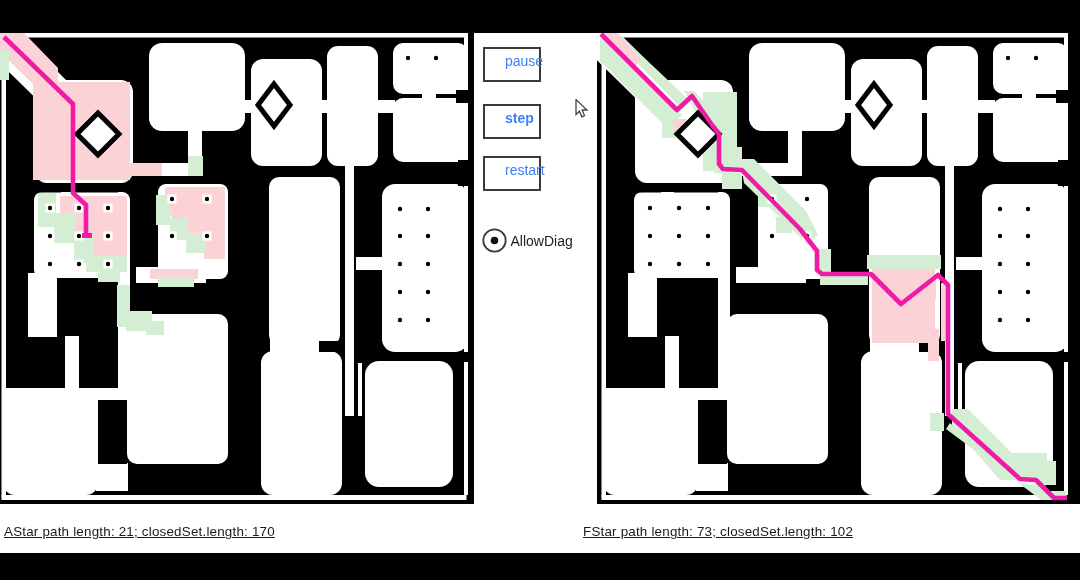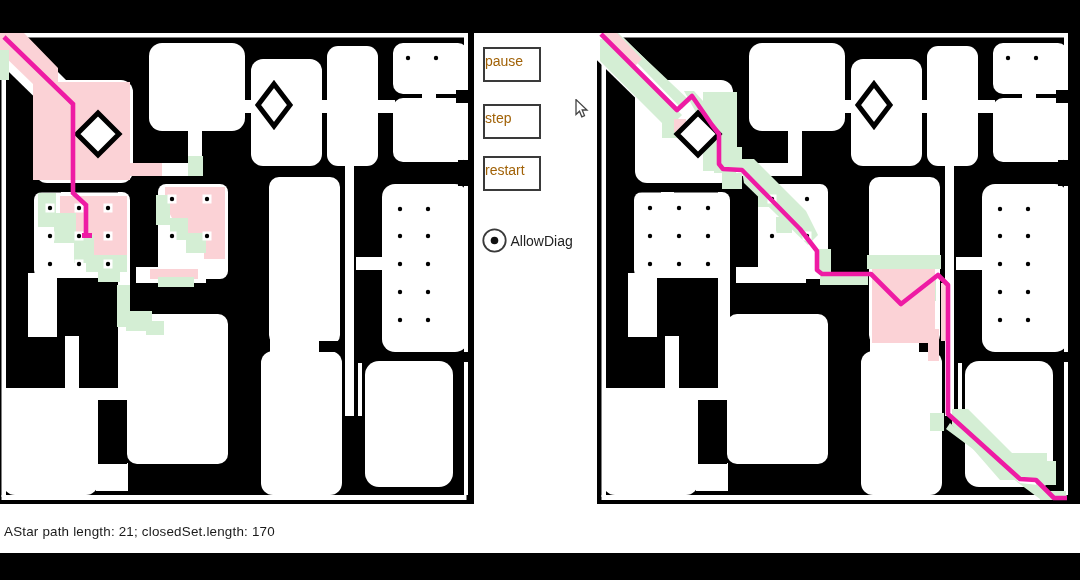--- a/index.html
+++ b/index.html
@@ -1,20 +1,20 @@
 <!DOCTYPE html>
 <html><head>
 <meta charset="utf-8">
 <style>
   html,body{margin:0;padding:0;background:#000;width:1080px;height:580px;overflow:hidden;}
   #stage{position:absolute;left:0;top:0;width:1080px;height:580px;background:#000;filter:blur(0.75px);}
   #page{position:absolute;left:0;top:33px;width:1080px;height:520px;background:#fff;}
   .canvas{position:absolute;top:0;height:471px;}
-  .btn{position:absolute;left:483px;width:58px;height:35px;background:#fff;border:2px solid #3a3a3a;box-sizing:border-box;font:14px "Liberation Sans",sans-serif;color:#a16207;padding:4px 0 0 0;}
-  .status{position:absolute;top:491px;font:13.4px "Liberation Sans",sans-serif;color:#1a1a1a;letter-spacing:0.2px;}
+  .btn{position:absolute;left:483px;width:58px;height:35px;background:#fff;border:2px solid #3a3a3a;box-sizing:border-box;font:14px "Liberation Sans",sans-serif;color:#3b82f6;padding:4px 0 0 20px;}
+  .status{position:absolute;top:491px;font:13.4px "Liberation Sans",sans-serif;color:#1a1a1a;letter-spacing:0.2px;text-decoration:underline;}
 </style>
 </head>
 <body>
 <div id="stage">
 
 <div id="page">
 
 <svg width="0" height="0" style="position:absolute">
 <defs>
 
@@ -242,31 +242,32 @@
 
   <use href="#dia1"></use>
 
   <use href="#dia2"></use>
 
   <path d="M1,1 L77,77 L92,63 L112,92 L119,101 L119,131 L123,136 L142,137 L200,196 L217,218 L217,237 L222,241 L271,241 L301,271 L338,242 L348,252 L348,381 L420,446 L436,447 L454,465 L467,465" fill="none" stroke="#ee1ba4" stroke-width="4.6" stroke-linejoin="round"></path>
 </svg>
 
 <div class="btn" style="top:13.5px;">pause</div>
 
-<div class="btn" style="top:71px;">step</div>
+<div class="btn" style="top:71px;font-weight:bold;">step</div>
 
 <div class="btn" style="top:123px;">restart</div>
 
 <svg style="position:absolute;left:481px;top:195px" width="110" height="27" viewBox="0 0 110 27">
   <circle cx="13.5" cy="12.5" r="11.2" fill="#fff" stroke="#3a3a3a" stroke-width="1.8"></circle>
   <circle cx="13.5" cy="12.5" r="3.8" fill="#111"></circle>
   <text x="29.5" y="17.5" font-family="Liberation Sans, sans-serif" font-size="14" fill="#222">AllowDiag</text>
 </svg>
 
 <svg style="position:absolute;left:575px;top:66px" width="16" height="22" viewBox="0 0 16 22">
   <path d="M1,0.6 L1,15.4 L4.5,12.2 L6.8,17.8 L9.5,16.6 L7.2,11 L12,11 Z" fill="#fff" stroke="#444" stroke-width="1.3"></path>
 </svg>
 
 <div class="status" style="left:4px;">AStar path length: 21; closedSet.length: 170</div>
 
+<div class="status" style="left:583px;">FStar path length: 73; closedSet.length: 102</div>
 
 </div>
 </div>
 
 </body></html>

